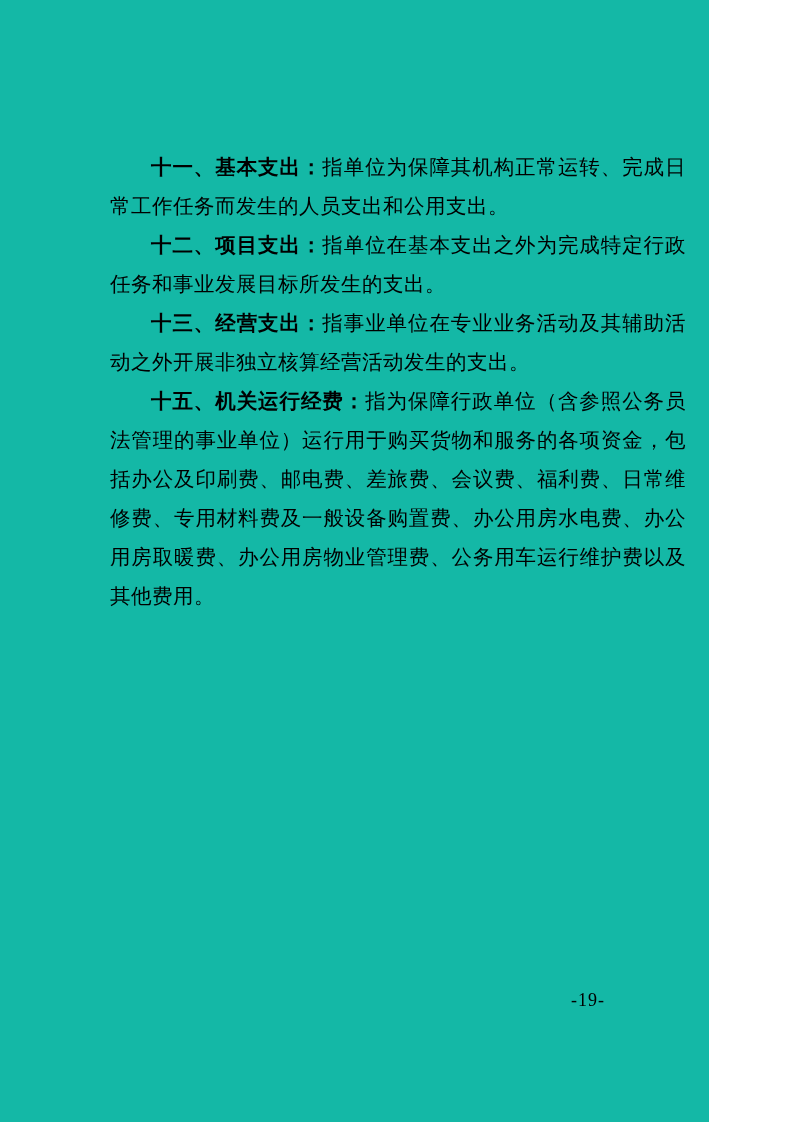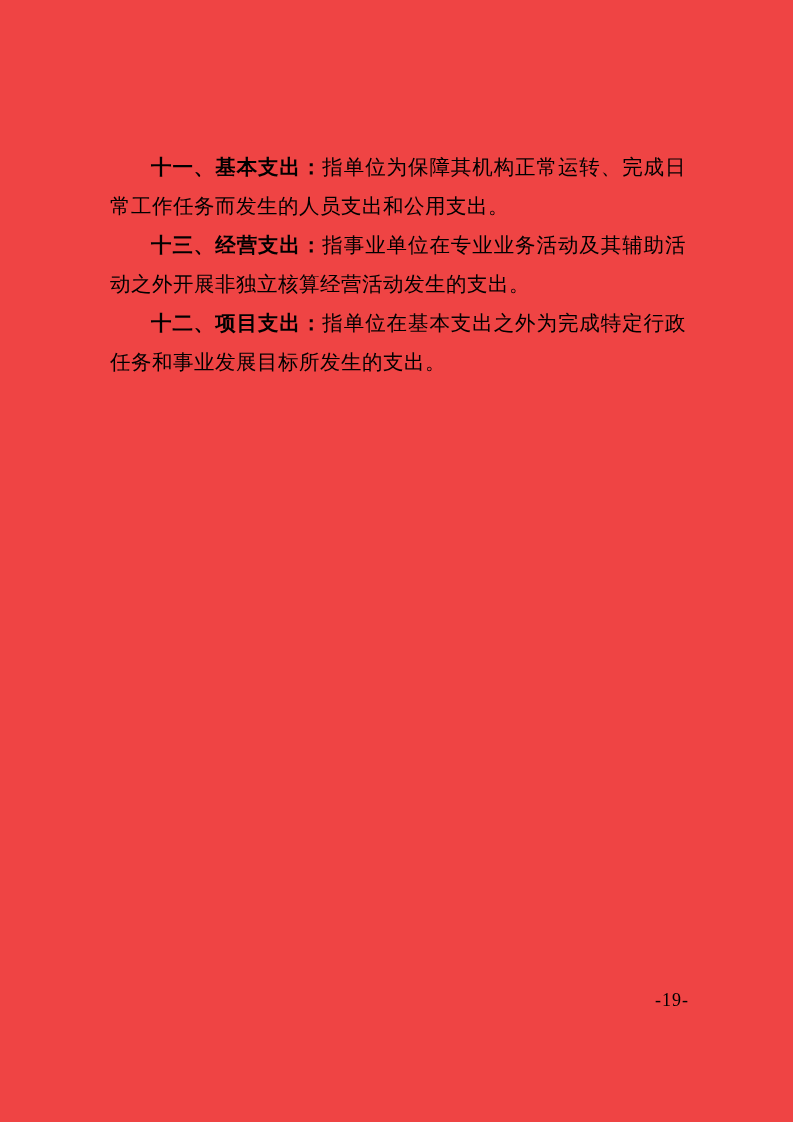--- a/index.html
+++ b/index.html
@@ -2,23 +2,23 @@
 <html><head>
 <meta charset="utf-8">
 <style>
   html, body {
     margin: 0;
     padding: 0;
     background: #ffffff;
   }
   .page {
     position: relative;
-    width: 793px;
+    width: 709px;
     height: 1122px;
-    background: #ef4444;
+    background: #14b8a6;
     font-family: "DejaVu Serif", "Liberation Serif", serif;
     color: #000000;
     overflow: hidden;
     box-sizing: border-box;
   }
   .doc-content {
     position: absolute;
     left: 110px;
     top: 148px;
     width: 576px;
@@ -47,20 +47,23 @@
 </style>
 </head>
 <body>
 
 <div class="page">
   <div class="doc-content">
     <p>
       <span class="para-heading">十一、基本支出：</span><span>指单位为保障其机构正常运转、完成日常工作任务而发生的人员支出和公用支出。</span>
     </p>
     <p>
+      <span class="para-heading">十二、项目支出：</span><span>指单位在基本支出之外为完成特定行政任务和事业发展目标所发生的支出。</span>
+    </p>
+    <p>
       <span class="para-heading">十三、经营支出：</span><span>指事业单位在专业业务活动及其辅助活动之外开展非独立核算经营活动发生的支出。</span>
     </p>
     <p>
-      <span class="para-heading">十二、项目支出：</span><span>指单位在基本支出之外为完成特定行政任务和事业发展目标所发生的支出。</span>
+      <span class="para-heading">十五、机关运行经费：</span><span>指为保障行政单位（含参照公务员法管理的事业单位）运行用于购买货物和服务的各项资金，包括办公及印刷费、邮电费、差旅费、会议费、福利费、日常维修费、专用材料费及一般设备购置费、办公用房水电费、办公用房取暖费、办公用房物业管理费、公务用车运行维护费以及其他费用。</span>
     </p>
   </div>
   <div class="page-number">-19-</div>
 </div>
 
 </body></html>

